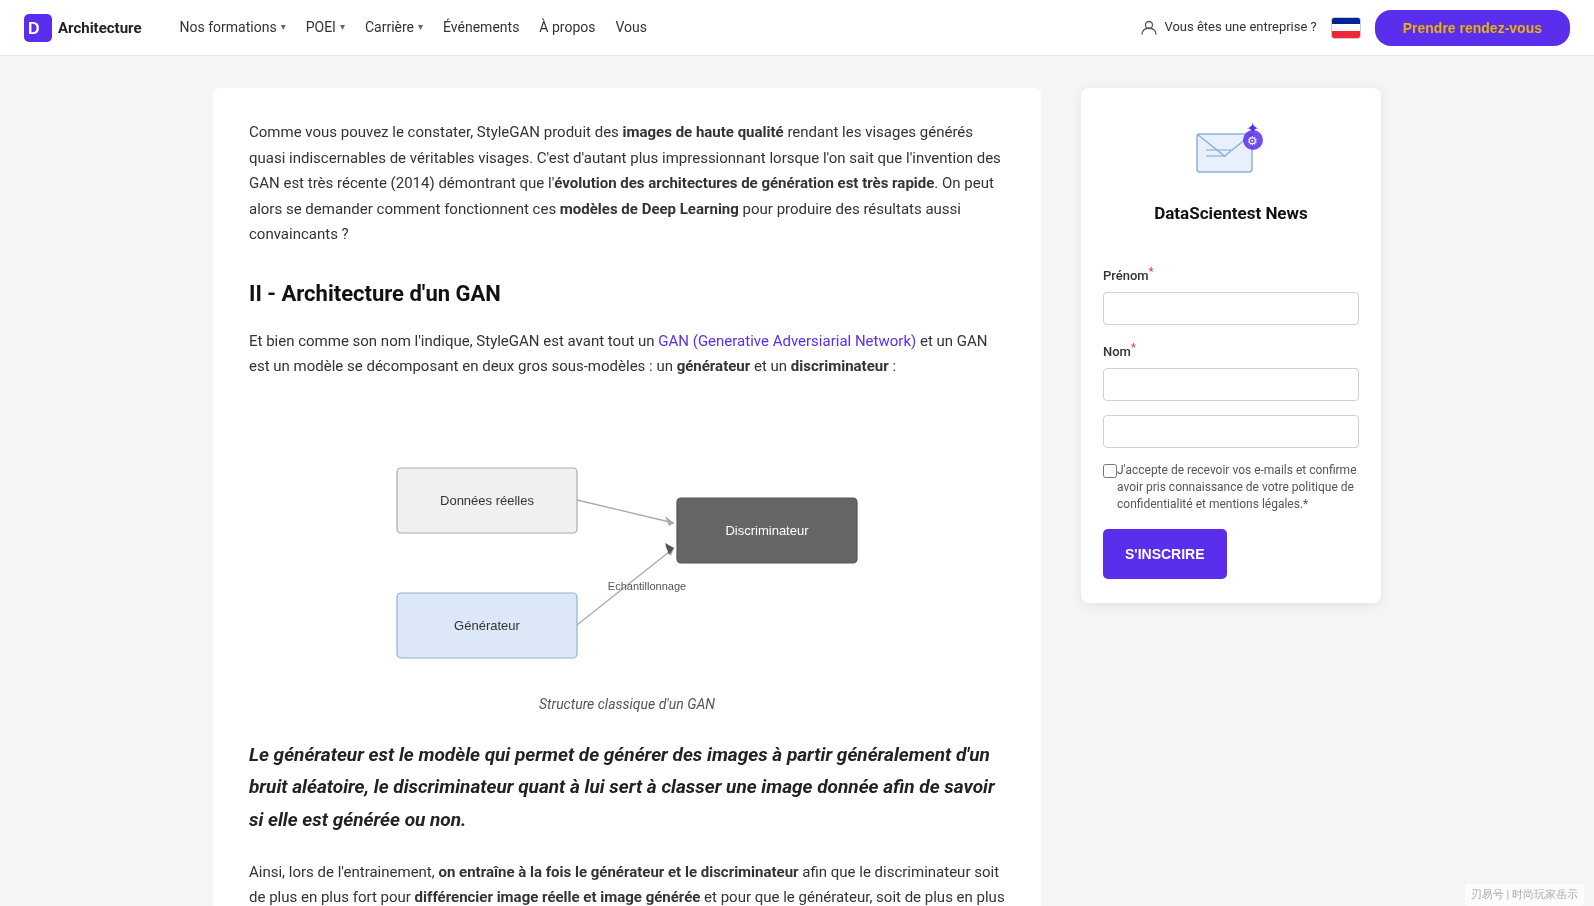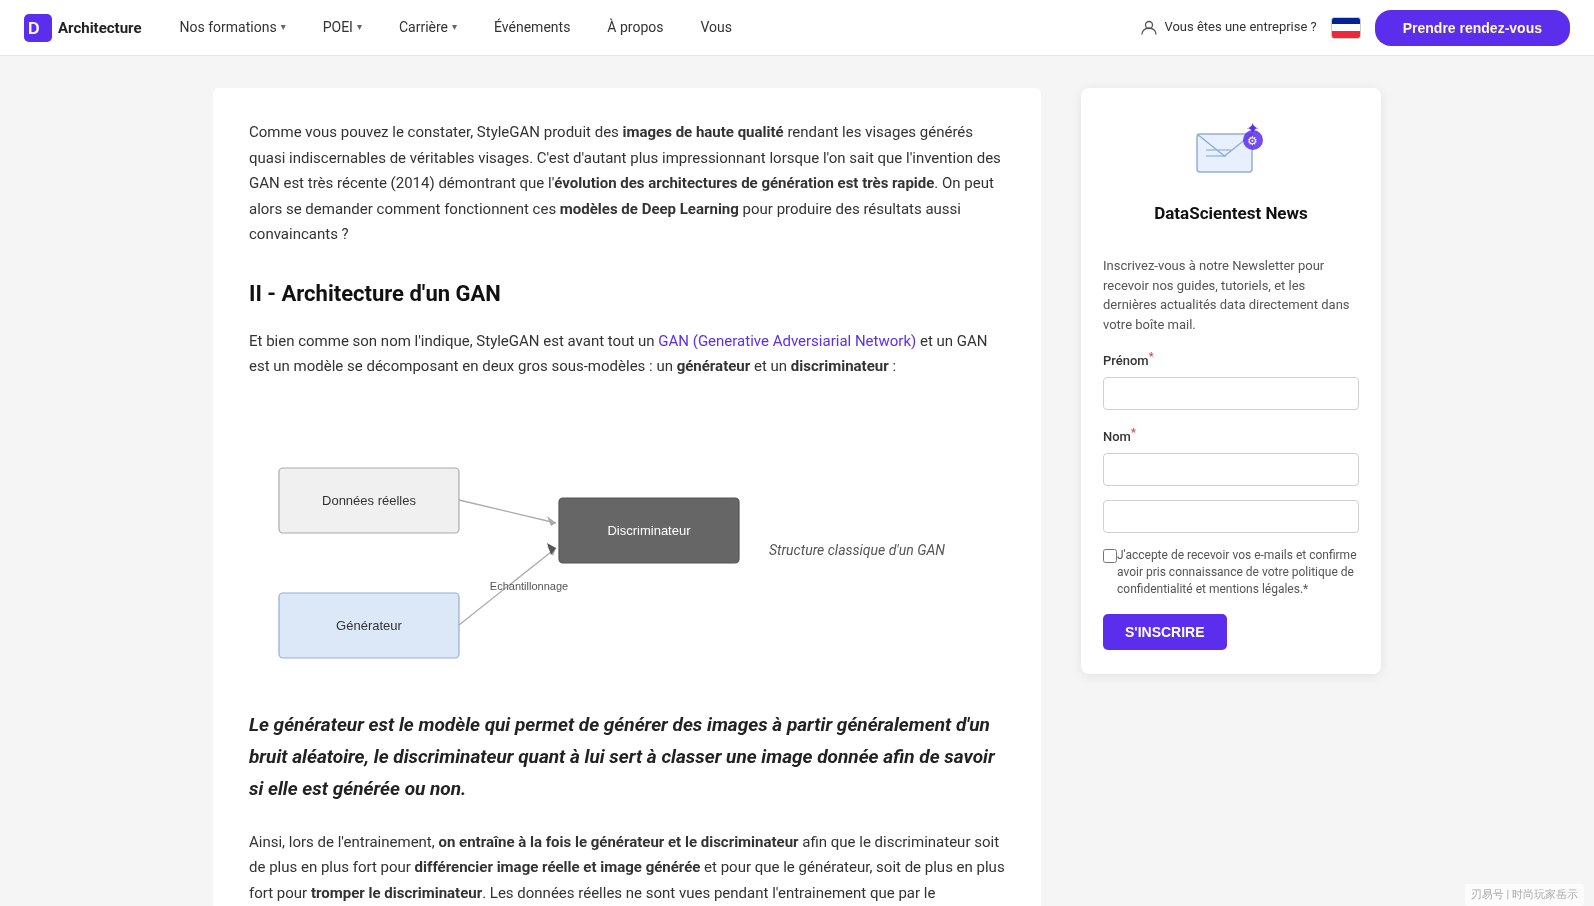--- a/index.html
+++ b/index.html
@@ -28,21 +28,21 @@
       text-decoration: none;
       flex-shrink: 0;
     }
     .nav-logo-icon {
       width: 28px;
       height: 28px;
     }
     .nav-links {
       display: flex;
       align-items: center;
-      gap: 17px;
+      gap: 0;
       flex: 1;
     }
     .nav-link {
       display: flex;
       align-items: center;
       gap: 4px;
       padding: 6px 10px;
       font-size: 14px;
       color: #333;
       cursor: pointer;
@@ -72,21 +72,21 @@
       border-radius: 3px;
       overflow: hidden;
       display: flex;
       flex-direction: column;
     }
     .flag-blue { background: #002395; flex: 1; }
     .flag-white { background: #fff; flex: 1; }
     .flag-red { background: #ED2939; flex: 1; }
     .btn-rdv {
       background: #5b2ded;
-      color: #fef9c3;
+      color: #eab308;
       border: none;
       border-radius: 16px;
       padding: 10px 28px;
       font-size: 14px;
       font-weight: 600;
       cursor: pointer;
       white-space: nowrap;
     }
 
     
@@ -128,21 +128,21 @@
       font-weight: 700;
       margin: 24px 0;
       font-size: 19px;
       line-height: 1.7;
       color: #222;
     }
 
     
     .diagram-container {
       display: flex;
-      flex-direction: row;
+      flex-direction: column;
       align-items: center;
       margin: 28px 0 8px 0;
     }
     .diagram-caption {
       font-style: italic;
       font-size: 14px;
       color: #555;
       margin-top: 8px;
       text-align: center;
     }
@@ -166,21 +166,21 @@
     .newsletter-icon-wrap {
       width: 80px;
       height: 80px;
       margin-bottom: 8px;
     }
     .sidebar-card-title {
       font-size: 17px;
       font-weight: 700;
       color: #111;
       text-align: right;
-      margin-bottom: 13px;
+      margin-bottom: 20px;
     }
     .sidebar-card-desc {
       font-size: 13px;
       color: #555;
       line-height: 1.5;
       text-align: left;
       margin-bottom: 14px;
     }
     .form-group { margin-bottom: 14px; }
     .form-label {
@@ -216,21 +216,21 @@
     .checkbox-label {
       font-size: 12px;
       color: #555;
       line-height: 1.4;
     }
     .btn-subscribe {
       background: #5b2ded;
       color: #fff;
       border: none;
       border-radius: 5px;
-      padding: 10px 22px;
+      padding: 17px 22px;
       font-size: 14px;
       font-weight: 700;
       cursor: pointer;
       width: auto;
     }
 
     
     .watermark {
       position: fixed;
       bottom: 0;
@@ -361,21 +361,20 @@
 
             <text x="55" y="22" font-size="16" fill="#5b2ded">✦</text>
 
             <circle cx="62" cy="28" r="10" fill="#5b2ded" opacity="0.85"></circle>
             <text x="56" y="33" font-size="12" fill="white" font-family="Arial">⚙</text>
           </svg>
         </div>
         <div class="sidebar-card-title">DataScientest News</div>
       </div>
 
-      <p class="sidebar-card-desc">Inscrivez-vous à notre Newsletter pour recevoir nos guides, tutoriels, et les dernières actualités data directement dans votre boîte mail.</p>
 
       <div class="form-group">
         <label class="form-label">
           <span>Prénom</span><sup>*</sup>
         </label>
         <input type="text" class="form-input" style="">
       </div>
 
       <div class="form-group">
         <label class="form-label">

